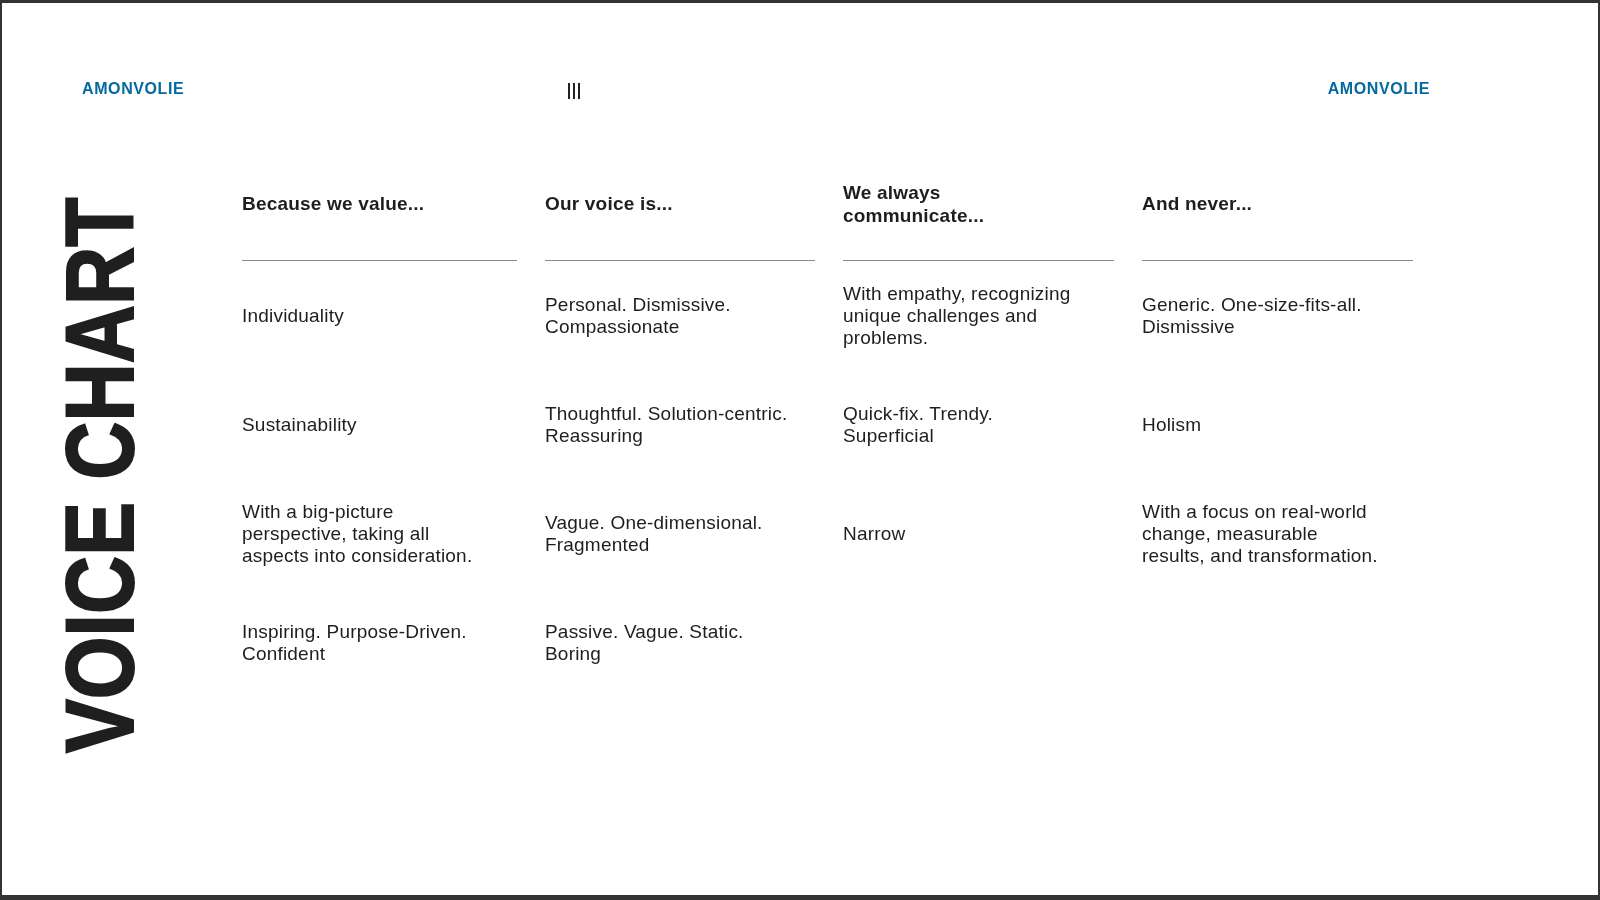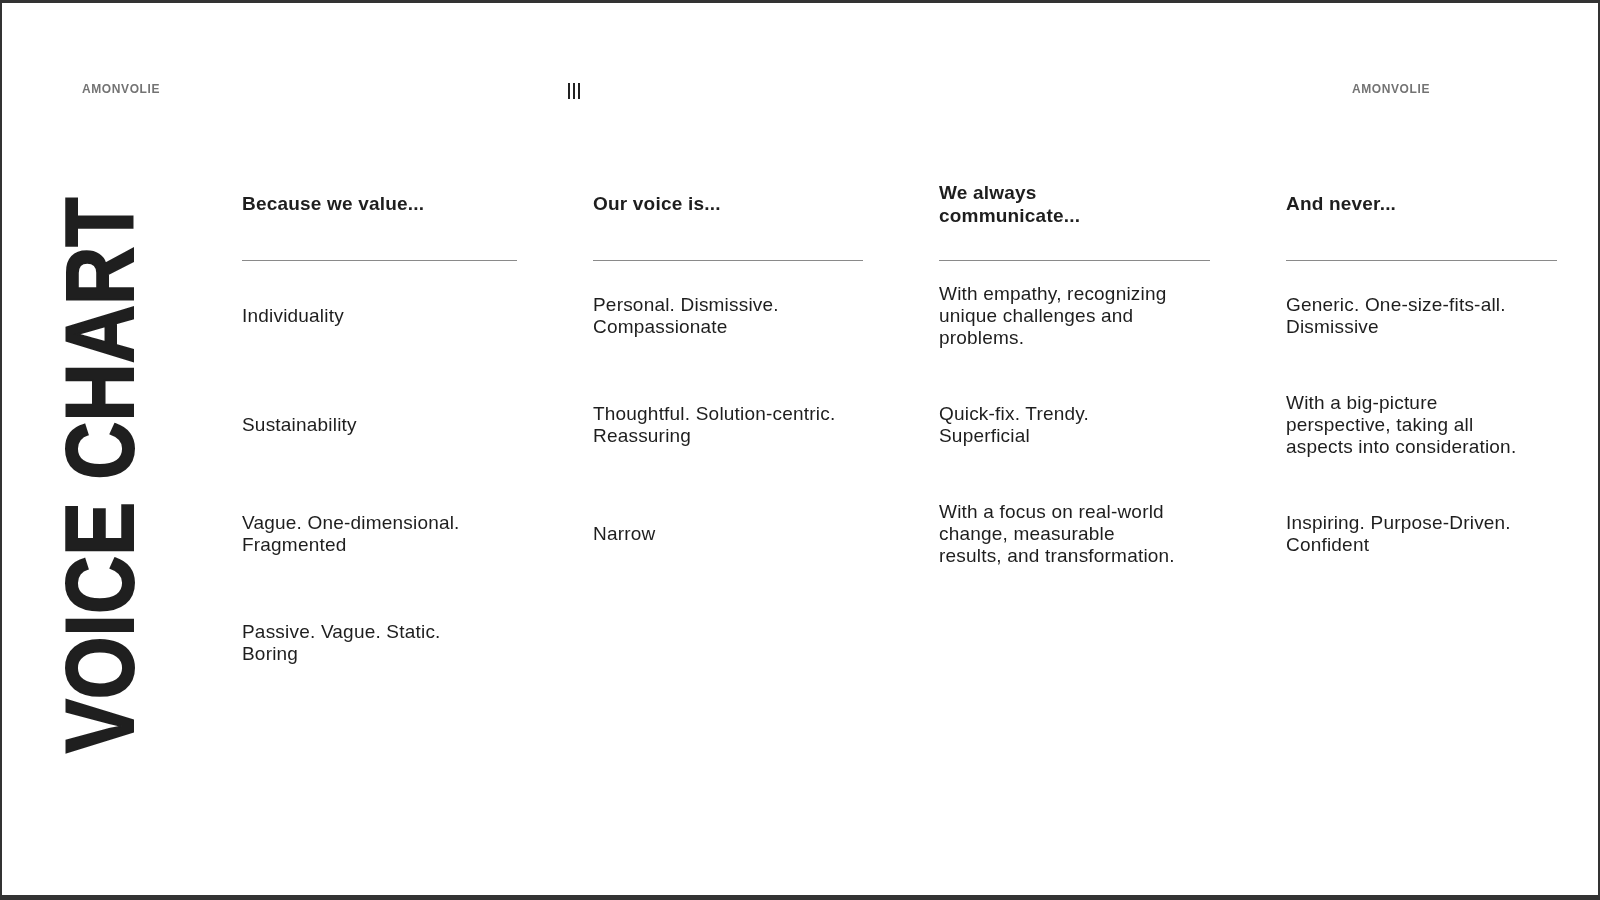--- a/index.html
+++ b/index.html
@@ -21,25 +21,25 @@
     inset:0;
     background:var(--bg);
     border-style:solid;
     border-color:var(--frame);
     border-width:3px 2px 5px 2px;
   }
   
   .brand{
     position:absolute;
     top:79px;
-    font-size:12px;
+    font-size:16px;
     font-weight:bold;
     letter-spacing:0.6px;
     line-height:14px;
-    color:#737373;
+    color:#0369a1;
     white-space:nowrap;
   }
   .brand-left{left:80px;}
   .brand-right{right:168px;}
   .logo-mark{
     position:absolute;
     left:566px;
     top:80px;
     display:flex;
     gap:3px;
@@ -68,21 +68,21 @@
   }
   
   .voice-table{
     position:absolute;
     left:240px;
     top:158px;
     width:1250px;
     display:grid;
     grid-template-columns:275px 270px 271px 271px;
     grid-template-rows:100px 109px 109px 109px 109px;
-    column-gap:76px;
+    column-gap:28px;
   }
   .th{
     display:flex;
     align-items:center;
     padding-bottom:14px;
     border-bottom:1px solid var(--divider);
     font-size:19px;
     font-weight:bold;
     line-height:23px;
     letter-spacing:0.2px;
@@ -130,20 +130,21 @@
 problems.</div>
     <div class="td">Generic. One-size-fits-all.
 Dismissive</div>
 
     <div class="td">Sustainability</div>
     <div class="td">Thoughtful. Solution-centric.
 Reassuring</div>
     <div class="td">Quick-fix. Trendy.
 Superficial</div>
 
+    <div class="td">Holism</div>
     <div class="td">With a big-picture
 perspective, taking all
 aspects into consideration.</div>
     <div class="td">Vague. One-dimensional.
 Fragmented</div>
 
     <div class="td">Narrow</div>
     <div class="td">With a focus on real-world
 change, measurable
 results, and transformation.</div>

